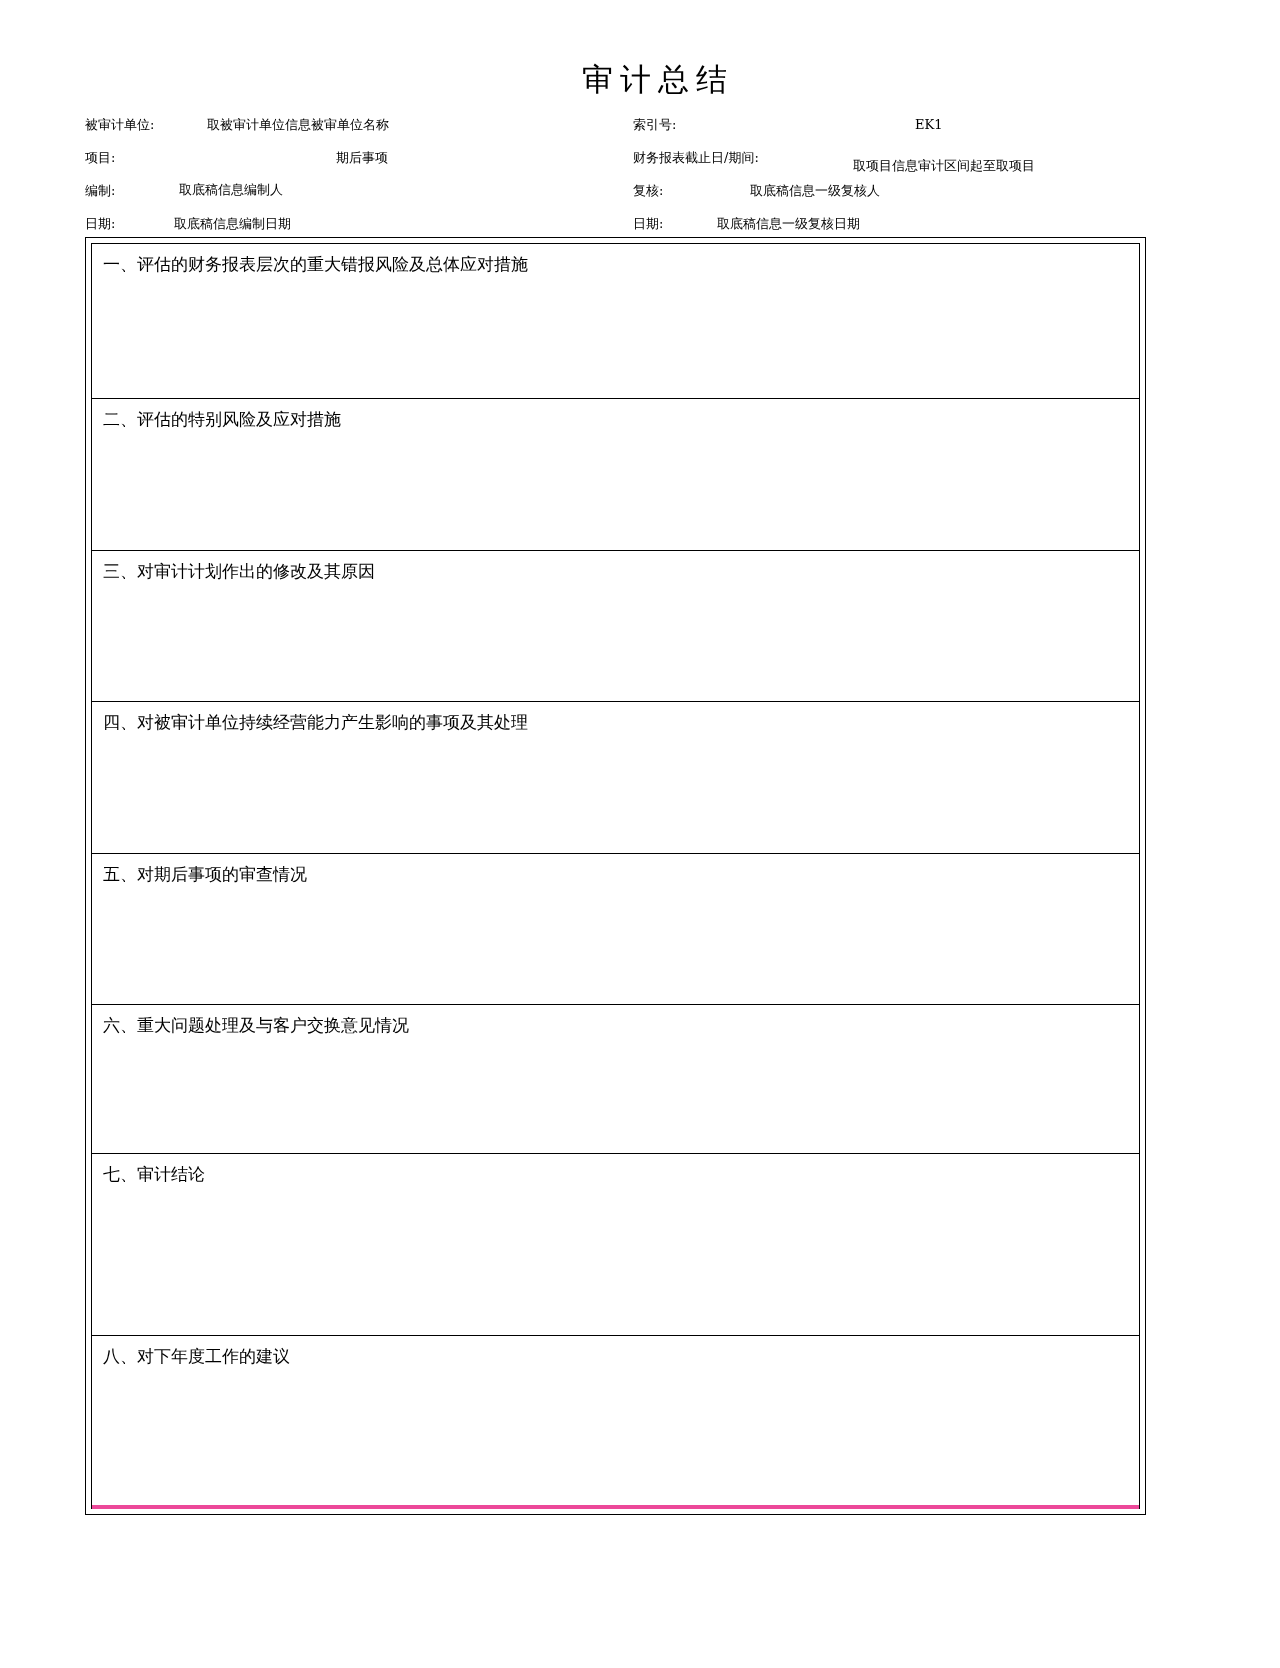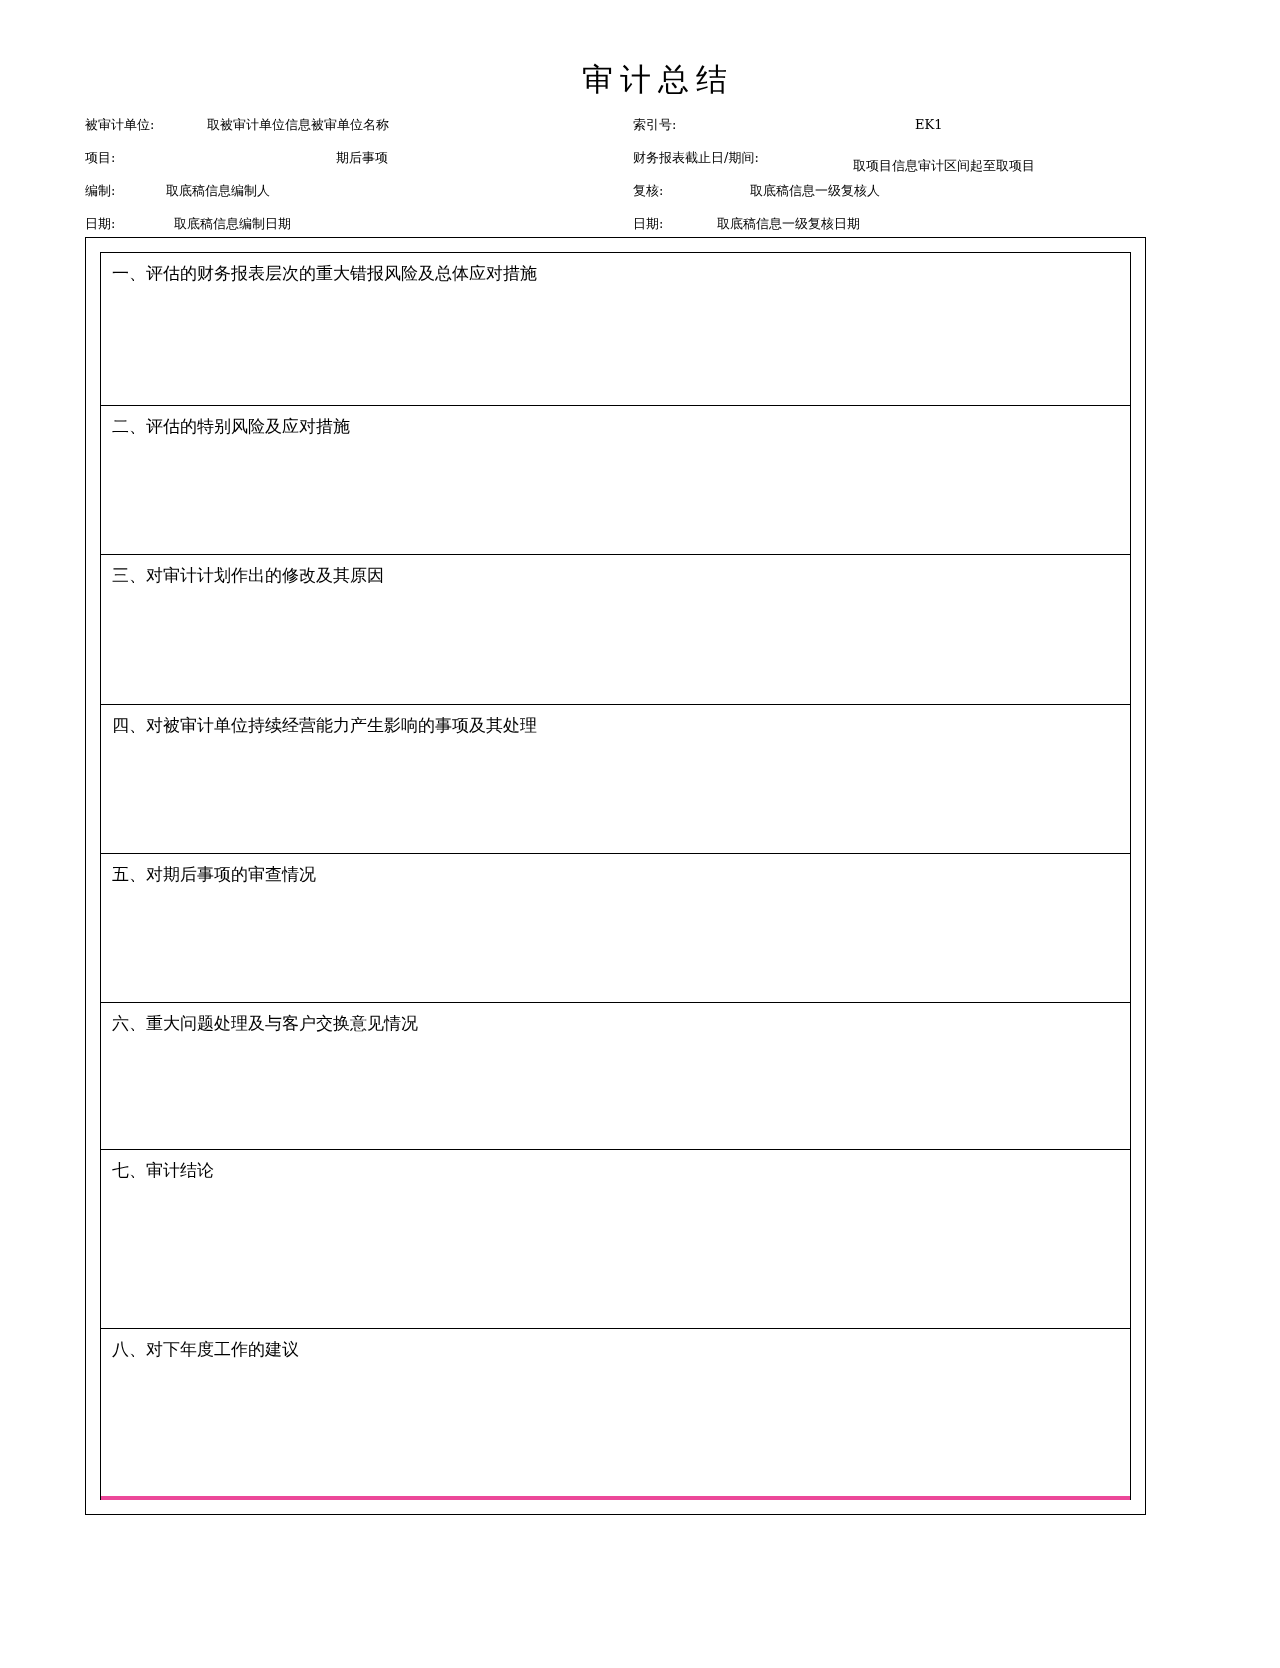--- a/index.html
+++ b/index.html
@@ -67,21 +67,21 @@
 
   
   .tbl-outer {
     position: absolute;
     left: 85px;
     top: 237px;
     width: 1061px;
     height: 1278px;
     box-sizing: border-box;
     border: 1px solid #000;
-    padding: 14px;
+    padding: 5px;
     background: #fff;
   }
   .tbl-inner {
     width: 100%;
     height: 100%;
     box-sizing: border-box;
     border: 1px solid #000;
     border-bottom: none;
     display: flex;
     flex-direction: column;
@@ -132,21 +132,21 @@
 
     <div class="meta-row">
       <span class="m-lab cL" style="left:0px;">项目:</span>
       <span class="m-val" style="left:251px;">期后事项</span>
       <span class="m-lab cR">财务报表截止日/期间:</span>
       <span class="m-val" style="left:768px;margin-top:8px;">取项目信息审计区间起至取项目</span>
     </div>
 
     <div class="meta-row">
       <span class="m-lab cL" style="left:0px;">编制:</span>
-      <span class="m-val" style="left:81px;">取底稿信息编制人</span>
+      <span class="m-val" style="left:94px;font-family:Liberation Mono, monospace;">取底稿信息编制人</span>
       <span class="m-lab cR">复核:</span>
       <span class="m-val" style="left:632px;margin-left:33px;">取底稿信息一级复核人</span>
     </div>
 
     <div class="meta-row">
       <span class="m-lab cL" style="left:0px;">日期:</span>
       <span class="m-val" style="left:89px;">取底稿信息编制日期</span>
       <span class="m-lab cR">日期:</span>
       <span class="m-val" style="left:632px;">取底稿信息一级复核日期</span>
     </div>

